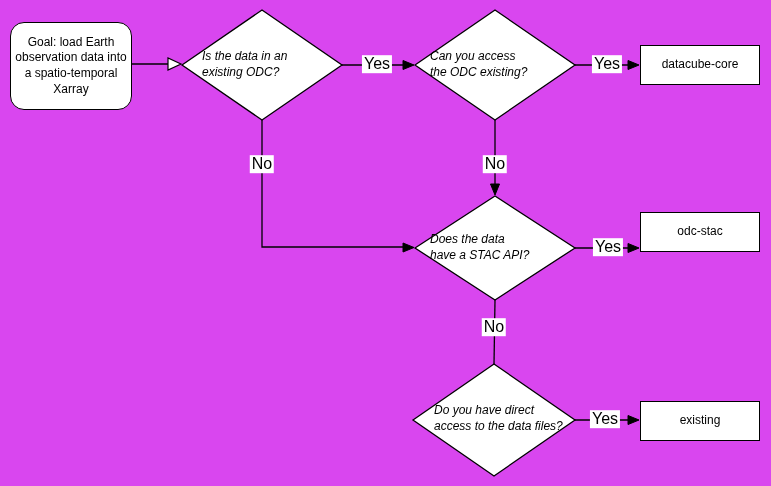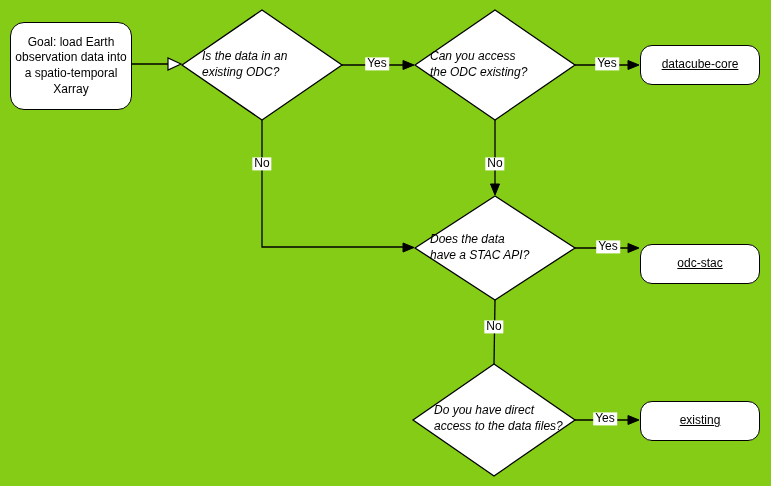--- a/index.html
+++ b/index.html
@@ -4,21 +4,21 @@
 <style>
   html, body {
     margin: 0;
     padding: 0;
     background: #ffffff;
   }
   .canvas {
     position: relative;
     width: 771px;
     height: 486px;
-    background: #84cc16;
+    background: #d946ef;
     font-family: "Liberation Sans", "DejaVu Sans", sans-serif;
     color: #000000;
     overflow: hidden;
   }
   .wires {
     position: absolute;
     left: 0;
     top: 0;
   }
   .node {
@@ -39,36 +39,35 @@
     top: 22px;
     width: 122px;
     height: 88px;
     border-radius: 14px;
     padding: 0 4px;
   }
   .node-result {
     left: 640px;
     width: 120px;
     height: 40px;
-    border-radius: 12px;
-    text-decoration: underline;
+    border-radius: 0;
   }
   .decision-label {
     position: absolute;
     transform: translate(-50%, -50%);
     font-size: 12px;
     line-height: 1.3;
     white-space: pre-line;
     font-style: italic;
   }
   .edge-label {
     position: absolute;
     transform: translate(-50%, -50%);
     background: #ffffff;
-    font-size: 12px;
+    font-size: 16px;
     line-height: 1.1;
     padding: 0 2px;
   }
   svg .shape {
     fill: #ffffff;
     stroke: #000000;
     stroke-width: 1.3;
   }
   svg .wire {
     fill: none;
@@ -125,21 +124,21 @@
   <div class="node node-start">
     <span>Goal: load Earth
 observation data into
 a spatio-temporal
 Xarray</span>
   </div>
 
   <div class="node node-result" style="top:45px">
     <span>datacube-core</span>
   </div>
-  <div class="node node-result" style="top:244px">
+  <div class="node node-result" style="top:212px">
     <span>odc-stac</span>
   </div>
   <div class="node node-result" style="top:401px">
     <span>existing</span>
   </div>
 
   <div class="decision-label" style="left:262px; top:65px; width:120px">Is the data in an
 existing ODC?</div>
   <div class="decision-label" style="left:495px; top:65px; width:130px">Can you access
 the ODC existing?</div>

